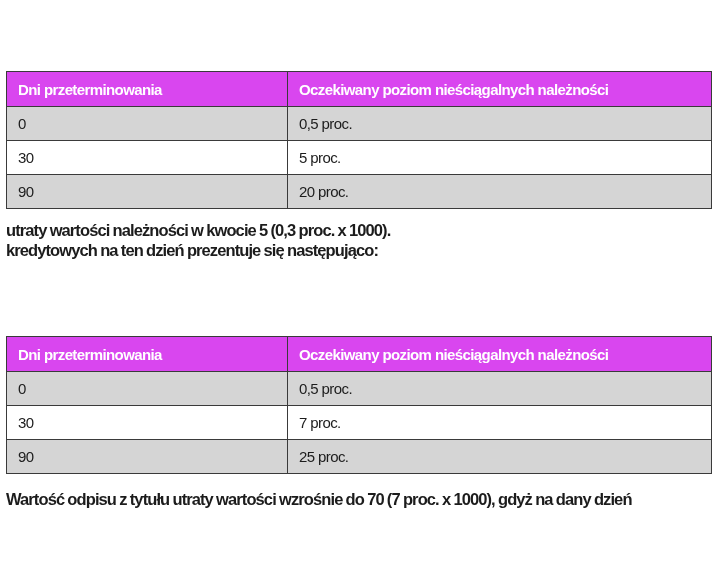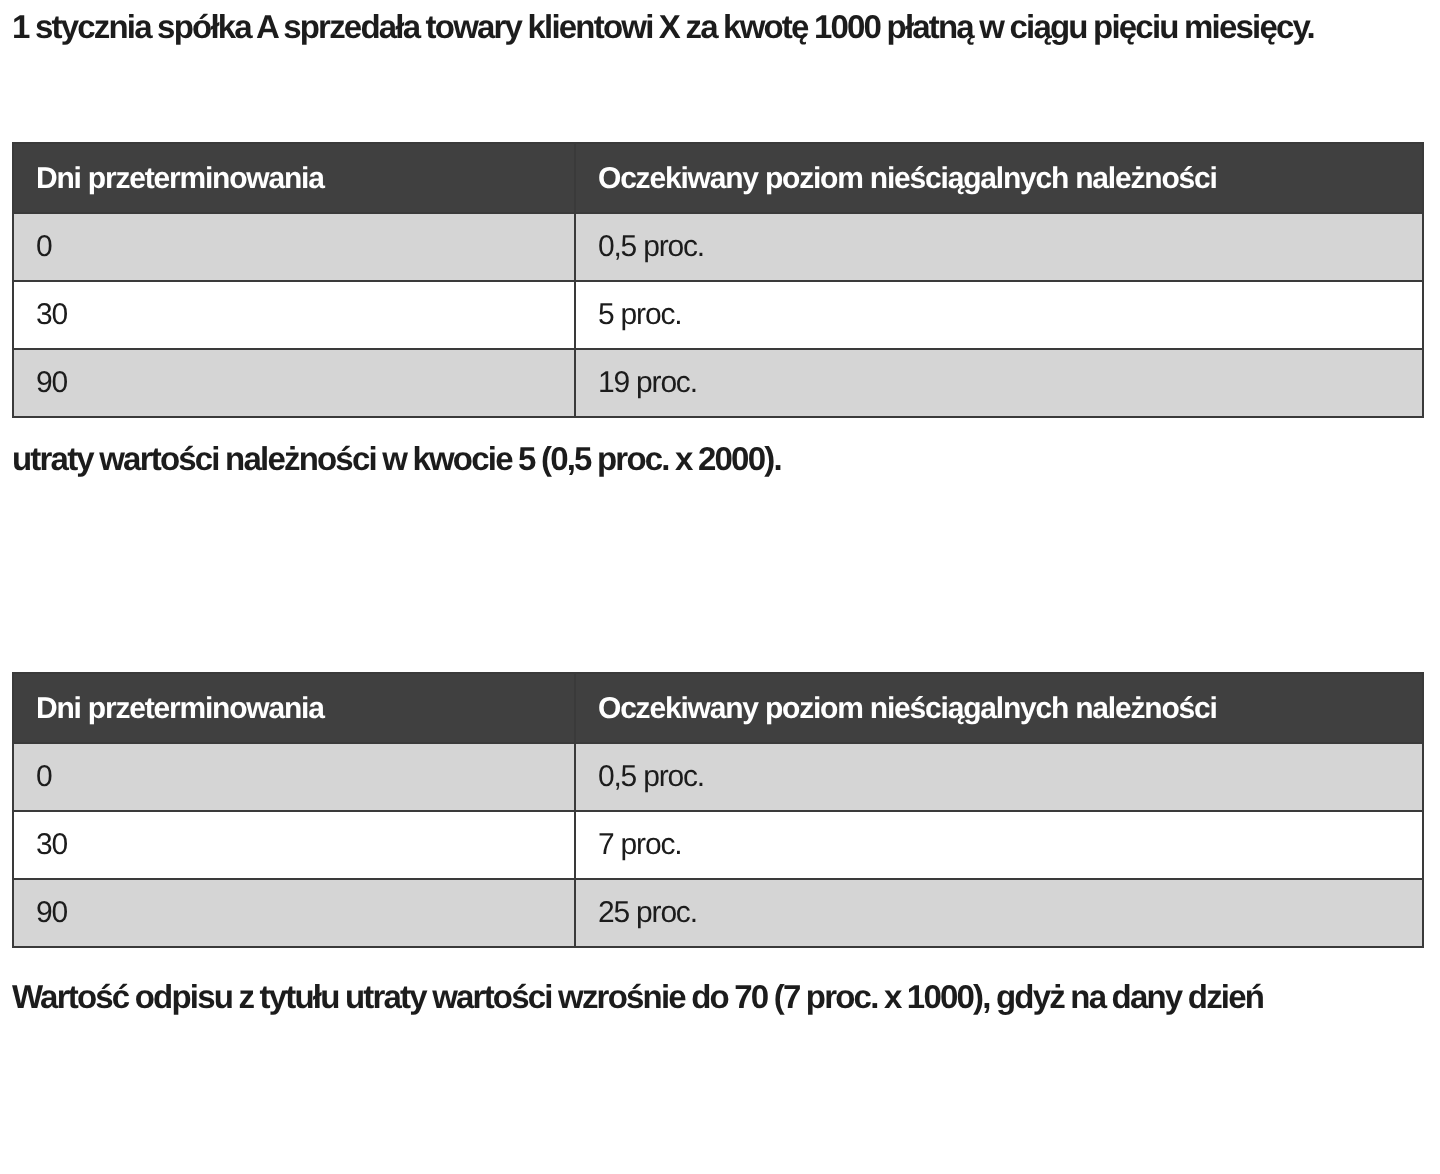--- a/index.html
+++ b/index.html
@@ -52,61 +52,61 @@
       border: 1px solid #3a3a3a;
       border-left: none;
       border-right: none;
       vertical-align: middle;
     }
     table.matrix th:first-child, table.matrix td:first-child {
       width: 269px;
       border-right: 1px solid #3a3a3a;
     }
     table.matrix th {
-      background: #404040;
+      background: #d946ef;
       color: #ffffff;
       font-weight: bold;
       height: 34px;
       margin-top: 32px;
     }
     table.matrix tr.shade td { background: #d5d5d5; }
     table.matrix tr.plain td { background: #ffffff; margin-top: 16px; }
   </style>
 </head>
 <body>
 
 <p class="para p1">
-  <span>1 stycznia spółka A sprzedała towary klientowi X za kwotę 1000 płatną w ciągu pięciu miesięcy.</span>
 </p>
 
 <table class="matrix t1">
   <thead>
     <tr>
       <th>Dni przeterminowania</th>
       <th>Oczekiwany poziom nieściągalnych należności</th>
     </tr>
   </thead>
   <tbody>
     <tr class="shade">
       <td>0</td>
       <td>0,5 proc.</td>
     </tr>
     <tr class="plain">
       <td>30</td>
       <td>5 proc.</td>
     </tr>
     <tr class="shade">
       <td>90</td>
-      <td>19 proc.</td>
+      <td>20 proc.</td>
     </tr>
   </tbody>
 </table>
 
 <p class="para p2">
-  <span>utraty wartości należności w kwocie 5 (0,5 proc. x 2000).</span>
+  <span>utraty wartości należności w kwocie 5 (0,3 proc. x 1000).</span>
+  <span>kredytowych na ten dzień prezentuje się następująco:</span>
 </p>
 
 <table class="matrix t2">
   <thead>
     <tr>
       <th>Dni przeterminowania</th>
       <th>Oczekiwany poziom nieściągalnych należności</th>
     </tr>
   </thead>
   <tbody>

